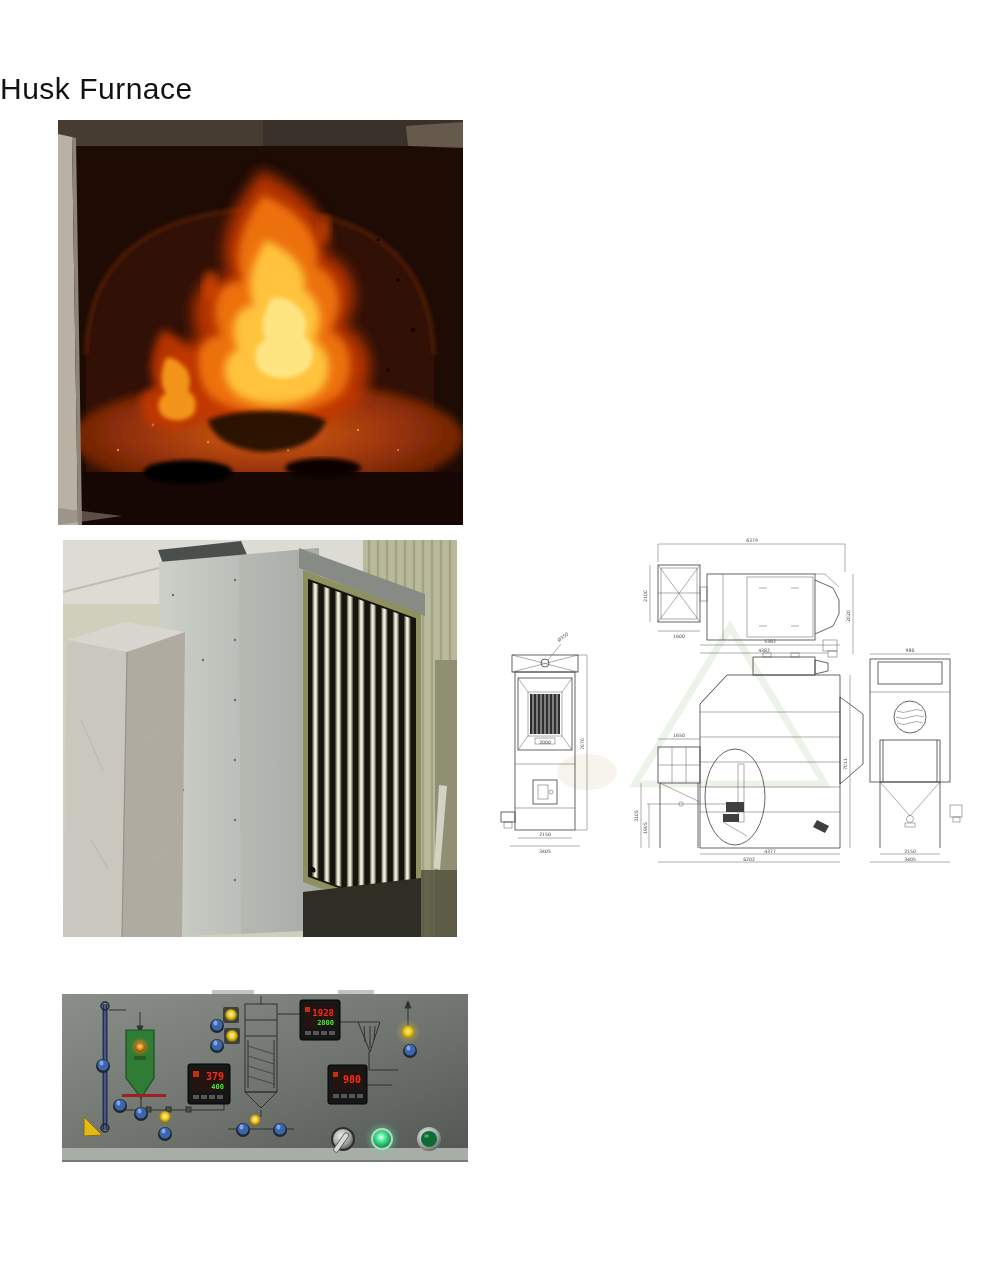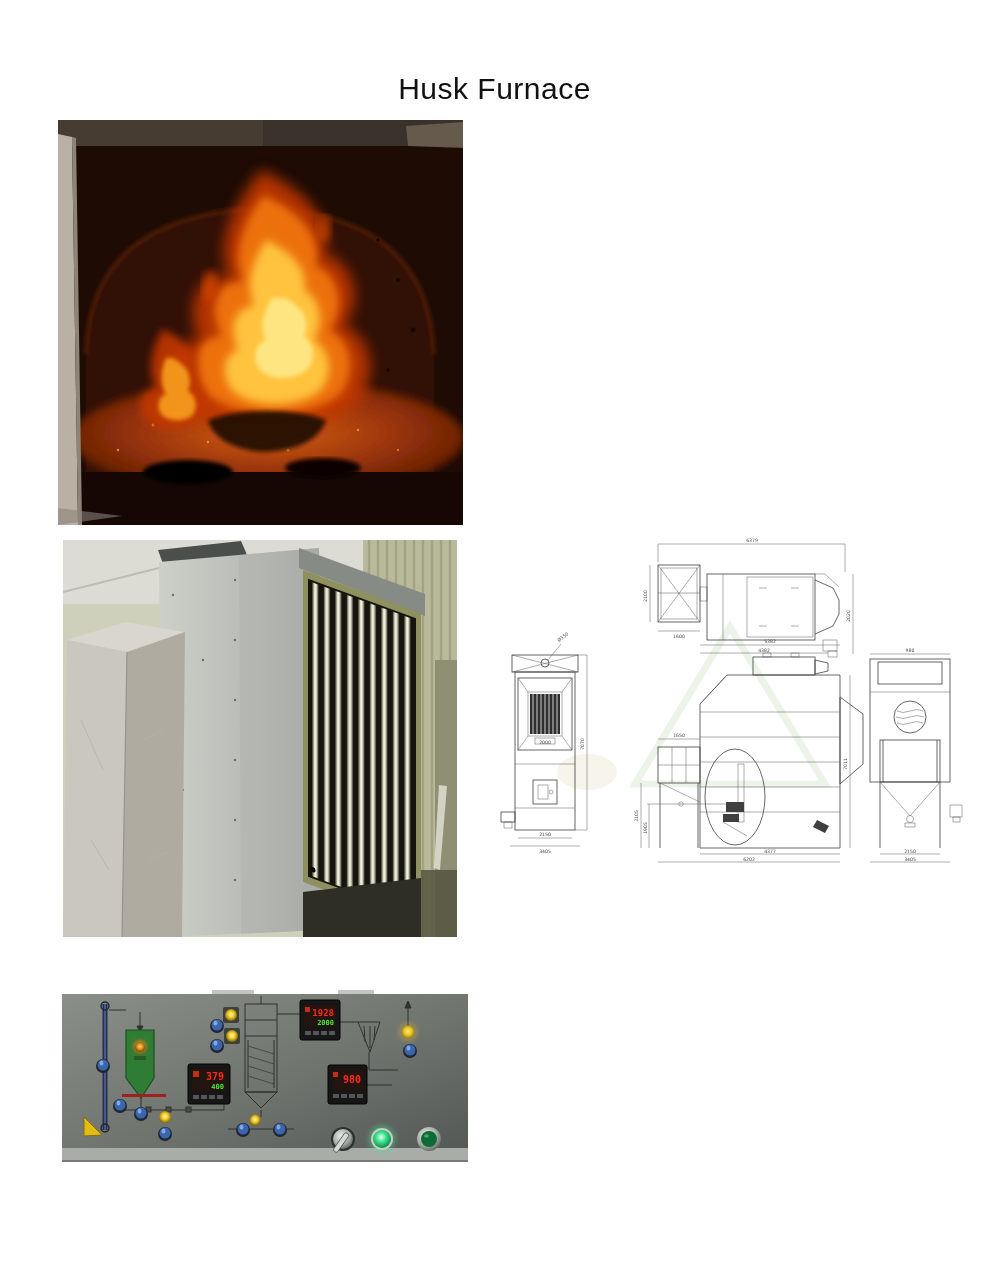--- a/index.html
+++ b/index.html
@@ -1,18 +1,18 @@
 <!DOCTYPE html>
 <html><head>
 <meta charset="utf-8">
 <style>
   html,body{margin:0;padding:0;background:#888;}
   .page{position:relative;width:989px;height:1280px;background:#ffffff;margin:0 auto;
         font-family:"Liberation Sans", sans-serif;overflow:hidden;}
-  .title{position:absolute;left:0;right:0;top:72px;margin:0;text-align:center;
+  .title{position:absolute;left:0;right:0;top:72px;margin:0;text-align:left;
          font-size:30px;font-weight:400;color:#111;letter-spacing:.5px;}
   .text-col{position:absolute;left:522px;top:152px;width:436px;color:#0e0e0e;
             font-size:28.5px;line-height:1.37;}
   .text-col p{margin:0 0 18px 0;text-indent:20px;}
   figure{margin:0;padding:0;position:absolute;}
   .fig-fire{left:58px;top:120px;width:405px;height:405px;}
   .fig-equip{left:63px;top:540px;width:394px;height:397px;}
   .fig-draw{left:495px;top:532px;width:494px;height:336px;}
   .fig-panel{left:62px;top:990px;width:490px;height:177px;}
   svg{display:block;}

